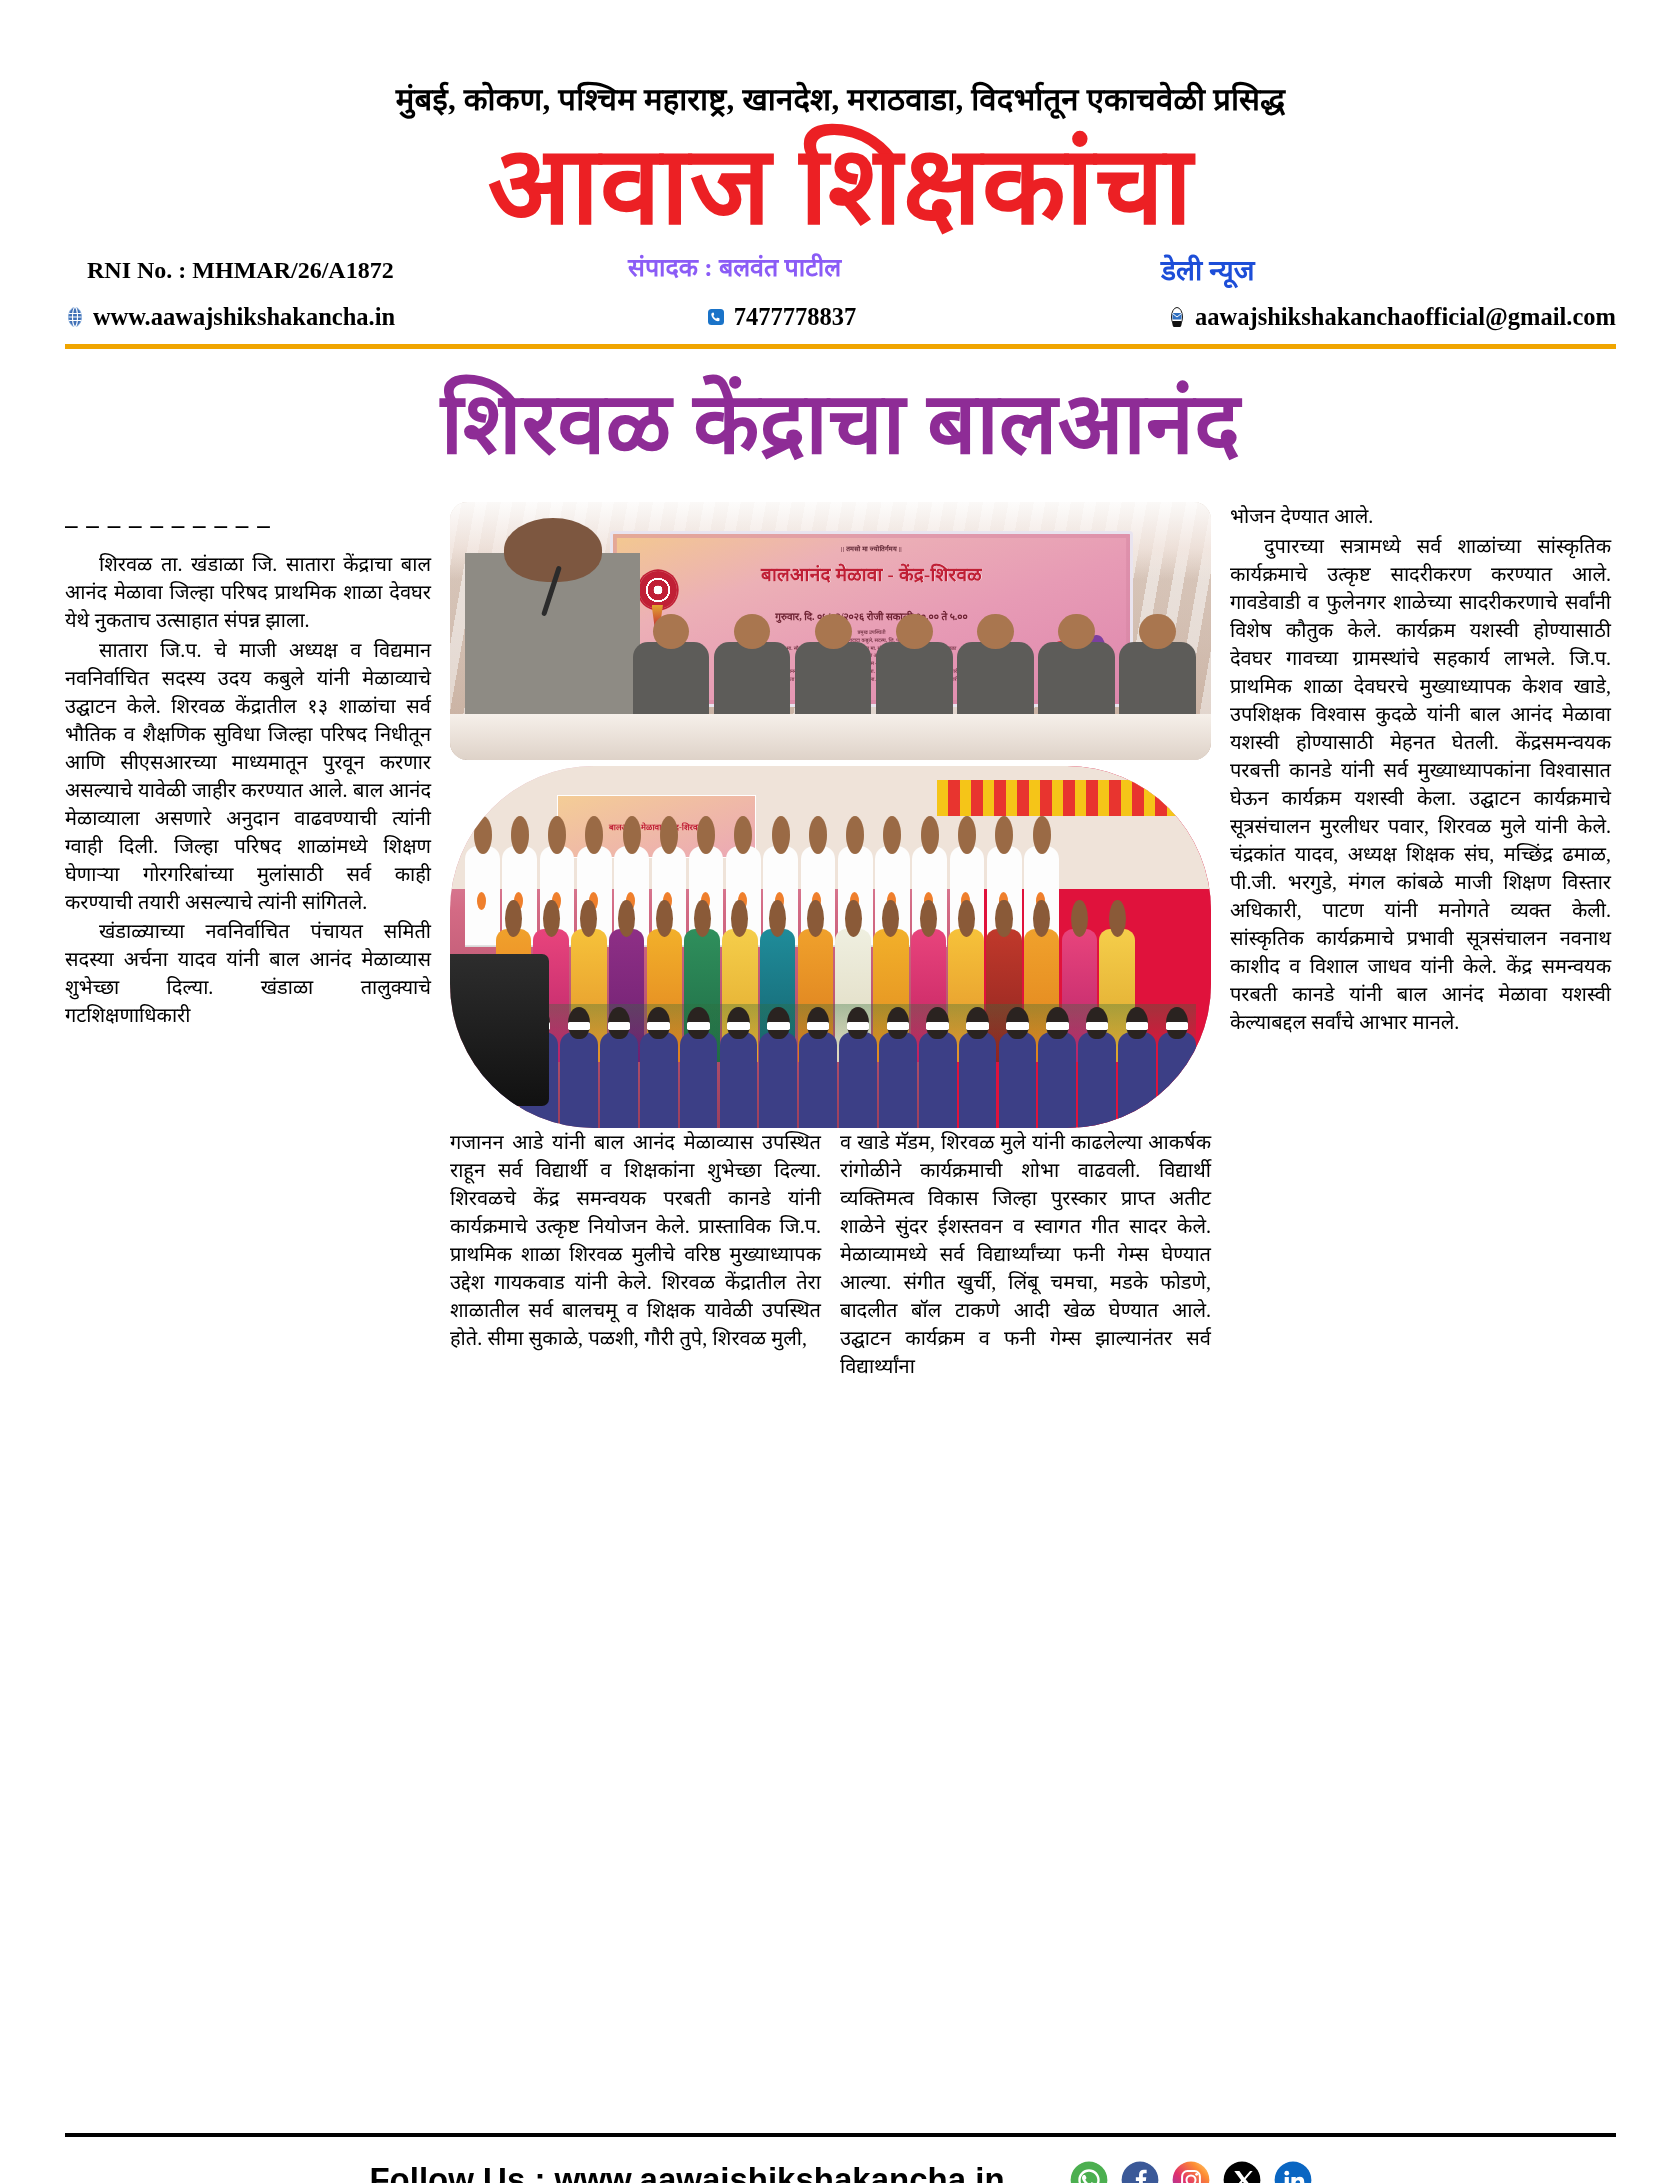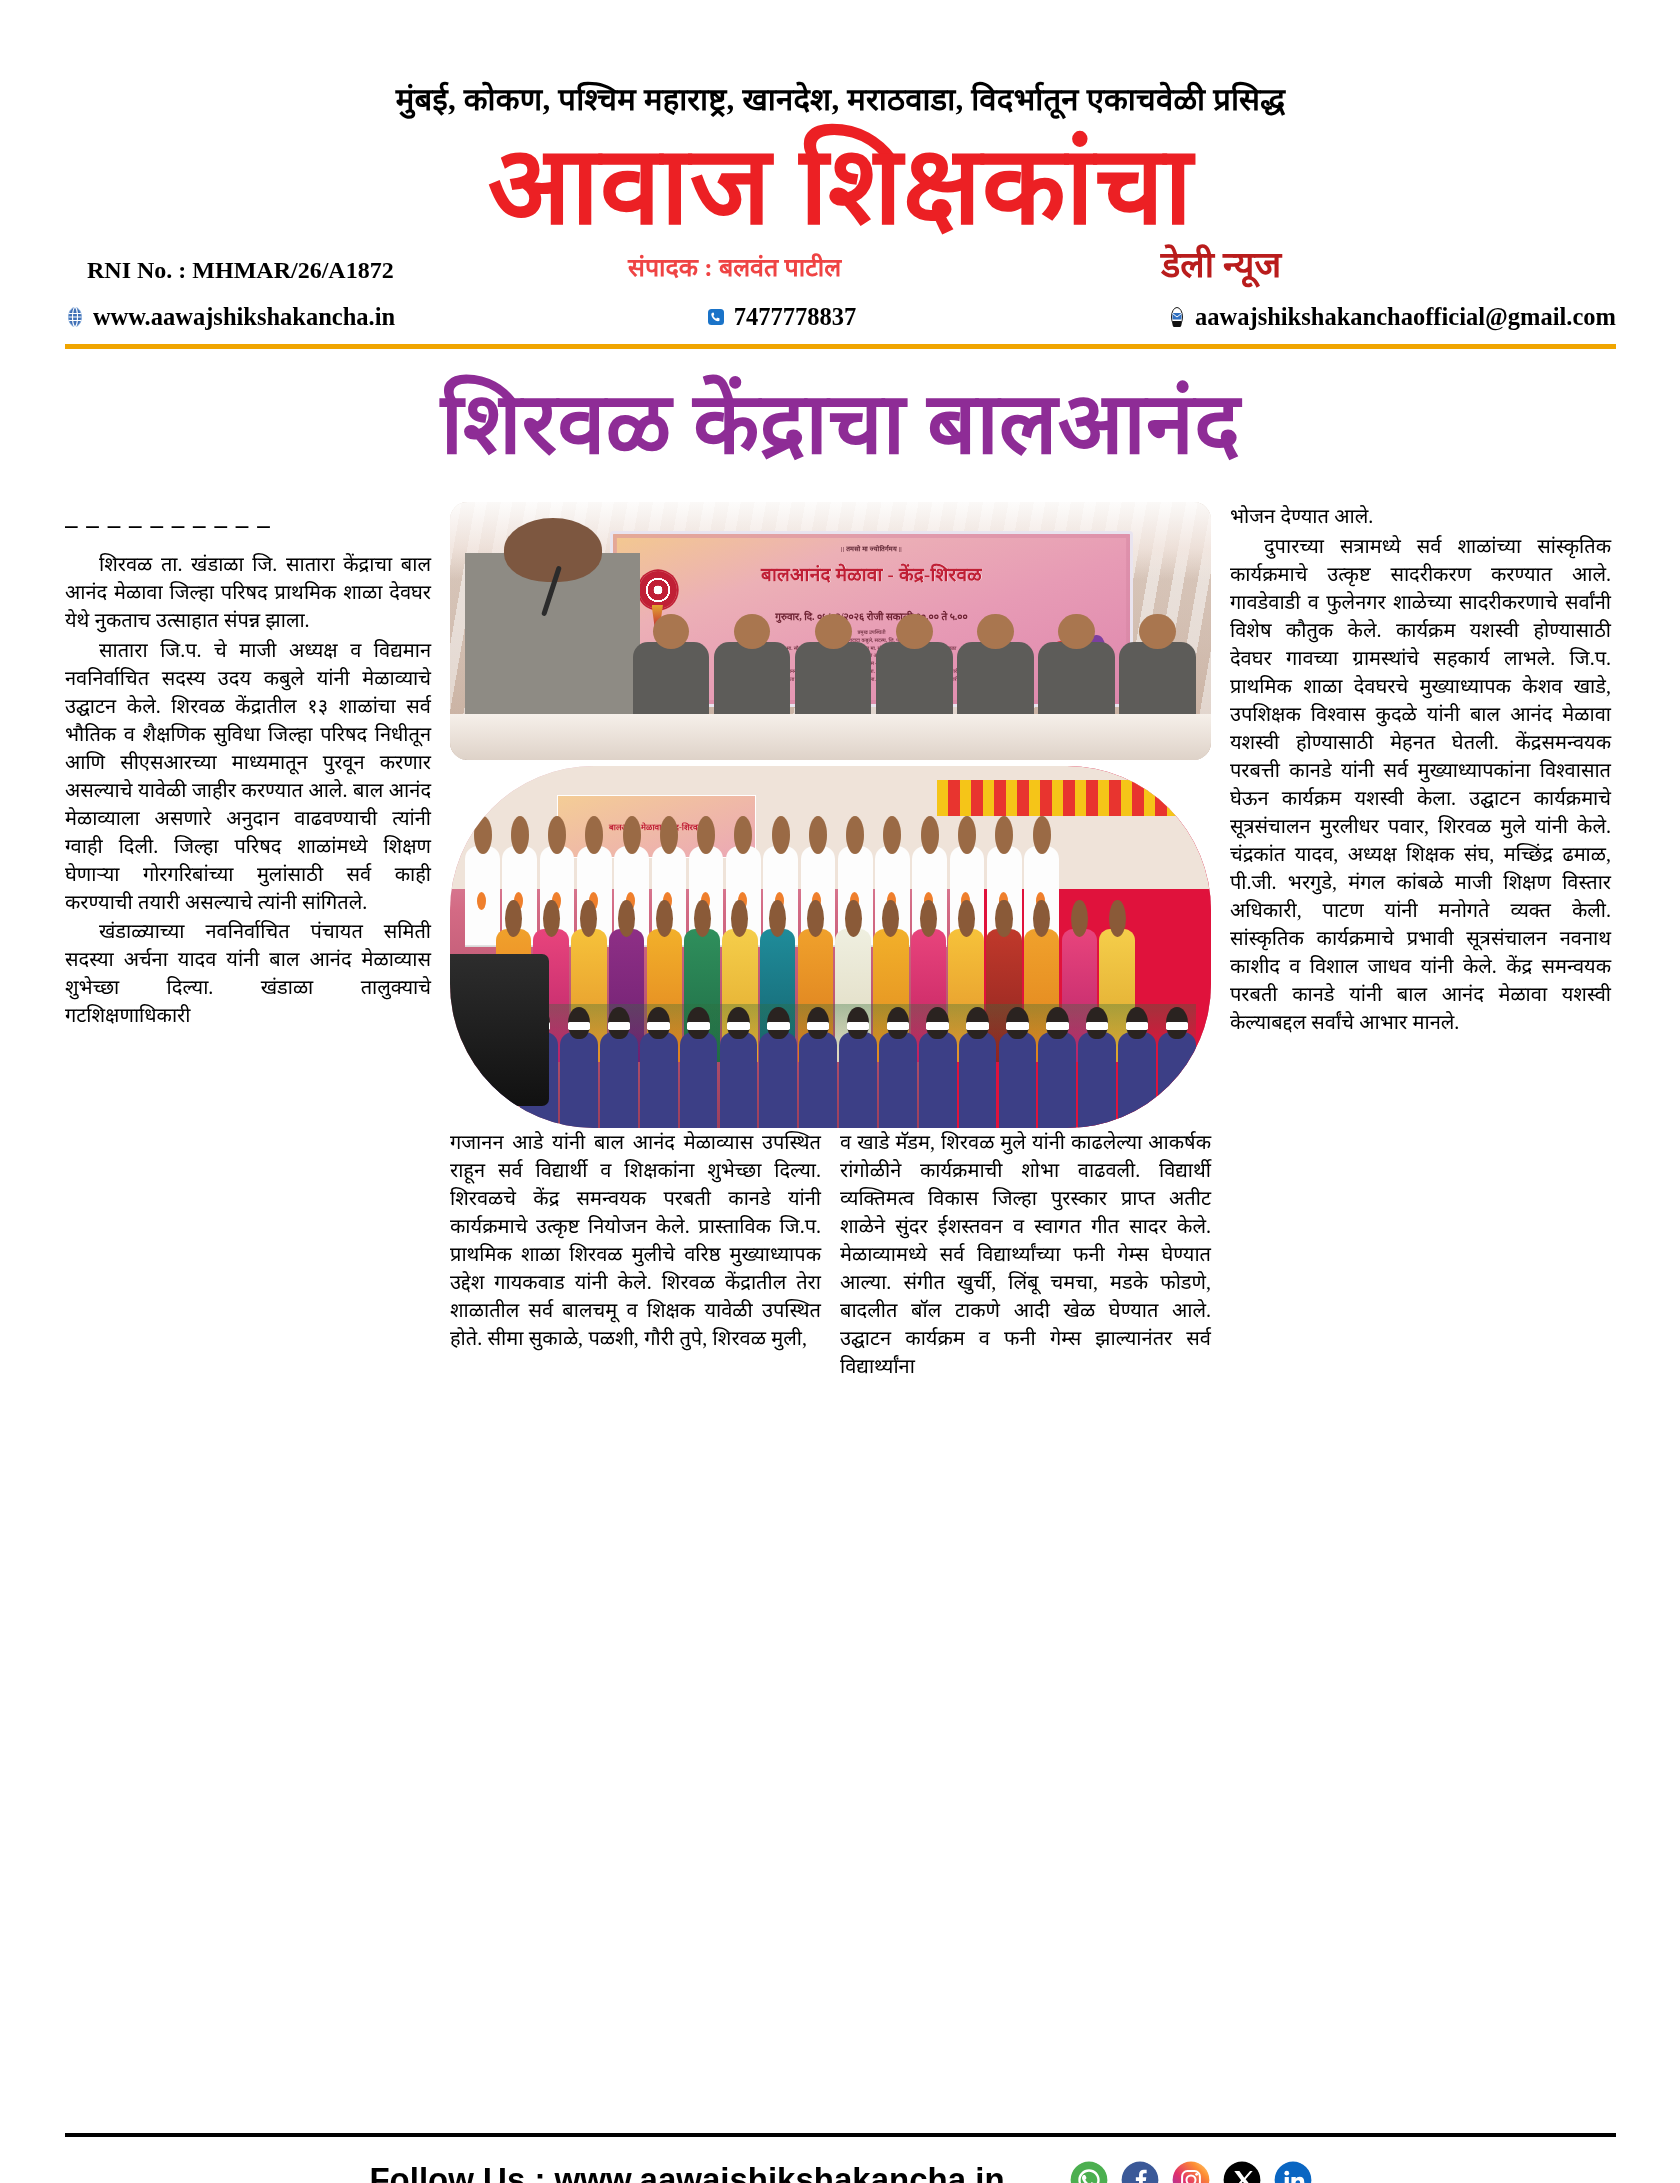--- a/index.html
+++ b/index.html
@@ -59,30 +59,30 @@
     font-weight: bold;
     color: #000;
     white-space: nowrap;
     position: absolute;
     left: 22px;
     bottom: 4.4px;
   }
   .editor {
     font-size: 25px;
     font-weight: bold;
-    color: #ef4444;
+    color: #8b5cf6;
     white-space: nowrap;
     position: absolute;
     left: 563px;
     bottom: 5.2px;
   }
   .daily-news {
-    font-size: 36px;
-    font-weight: bold;
-    color: #b91c1c;
+    font-size: 28px;
+    font-weight: bold;
+    color: #1d4ed8;
     white-space: nowrap;
     position: absolute;
     left: 1096px;
     bottom: 0px;
   }
 
   .contact-row {
     display: flex;
     justify-content: space-between;
     align-items: center;

